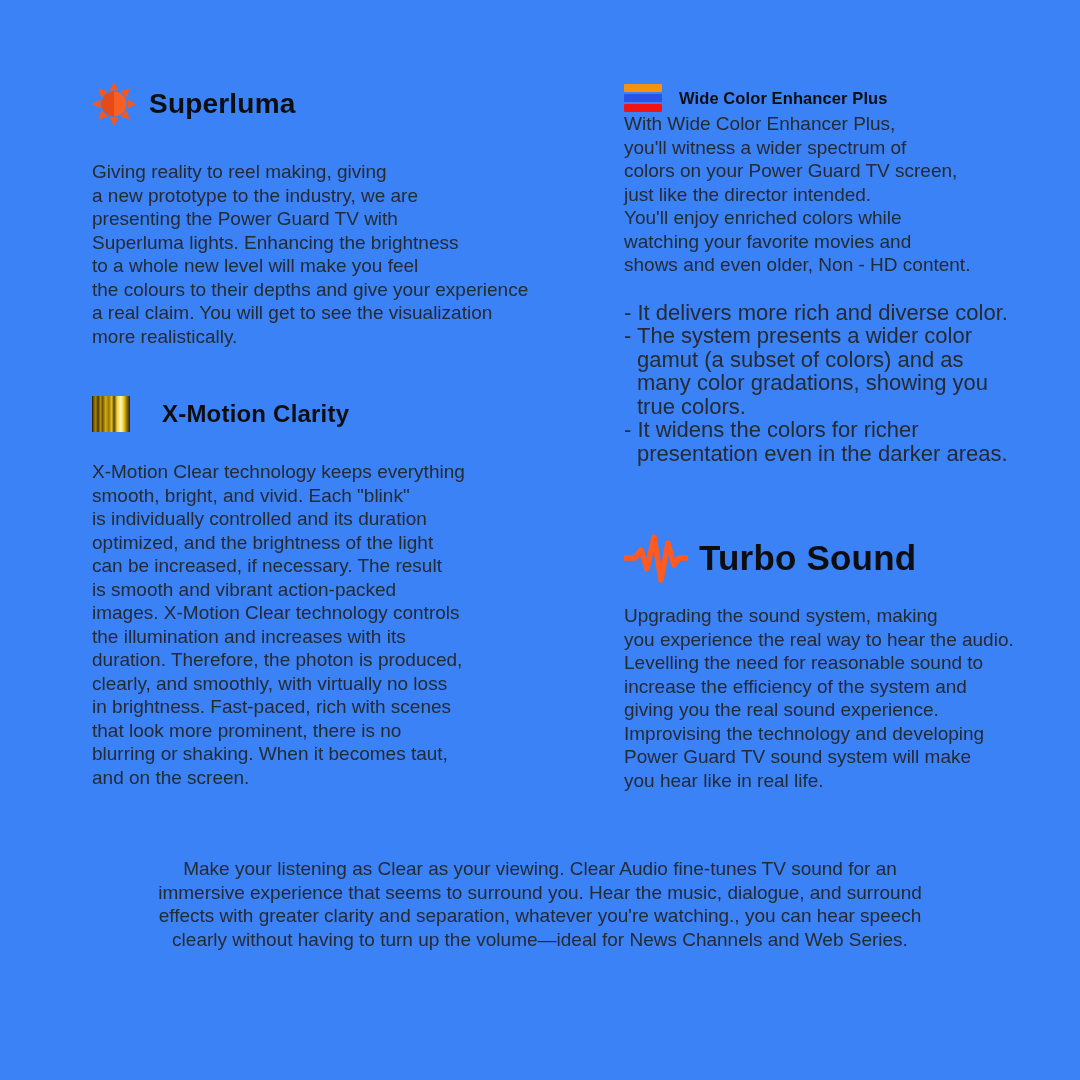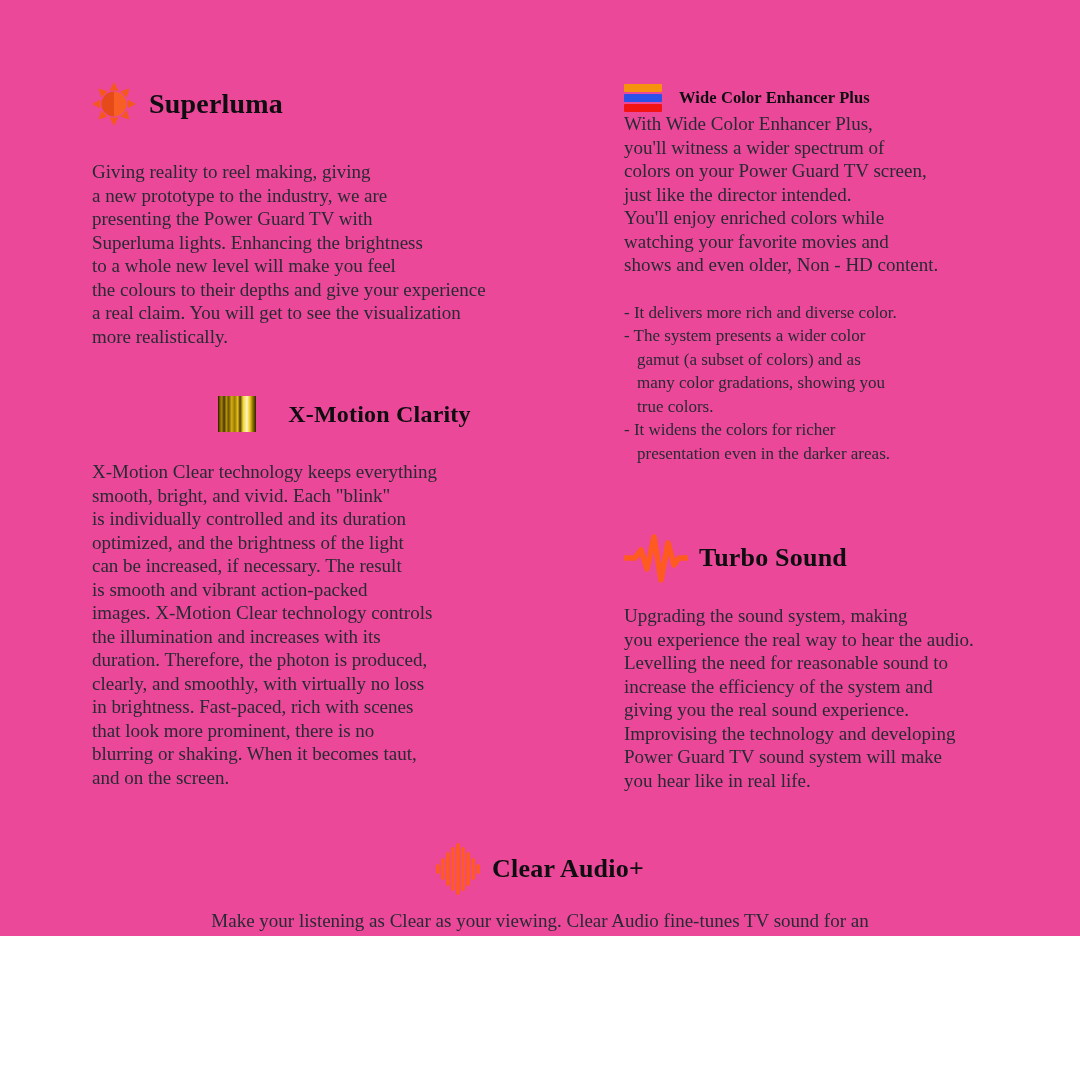--- a/index.html
+++ b/index.html
@@ -1,22 +1,22 @@
 <!DOCTYPE html>
 <html><head>
 <meta charset="utf-8">
 <style>
   * { margin: 0; padding: 0; box-sizing: border-box; }
   html, body { background: #ffffff; }
   #canvas {
     position: relative;
     width: 1080px;
-    height: 936px;
-    background: #ec4899;
-    font-family: Liberation Serif, serif;
+    height: 1080px;
+    background: #3b82f6;
+    font-family: Liberation Sans, sans-serif;
     color: #262a33;
     overflow: hidden;
   }
   .section { position: absolute; }
   .feature-header {
     display: flex;
     align-items: center;
   }
   .feature-title {
     font-weight: 700;
@@ -32,53 +32,53 @@
   }
 
   
   #sec-superluma { left: 92px; top: 82px; width: 505px; }
   #sec-superluma .feature-header { gap: 13px; height: 44px; }
   #sec-superluma .feature-title { font-size: 28px; }
   #sec-superluma .body-text { margin-top: 34px; }
 
   
   #sec-xmotion { left: 92px; top: 395px; width: 505px; }
-  #sec-xmotion .feature-header { gap: 32px; height: 38px; justify-content: center; }
+  #sec-xmotion .feature-header { gap: 32px; height: 38px; }
   #sec-xmotion .feature-title { font-size: 24px; }
   #sec-xmotion .body-text { margin-top: 27px; }
   .gold-blur-icon {
     width: 38px; height: 36px;
     background: linear-gradient(90deg,
       #201700 0%, #7a5e00 5%, #a88307 10%, #443400 16%,
       #b8920a 22%, #6d5400 28%, #d4ab10 36%, #967804 44%,
       #e7c01a 52%, #4e3c00 58%, #f3d435 66%, #fdf6c0 76%,
       #ecc81e 84%, #8a6c02 92%, #2e2300 100%);
   }
 
   
   #sec-widecolor { left: 624px; top: 84px; width: 440px; }
   #sec-widecolor .feature-header { gap: 17px; height: 28px; }
   #sec-widecolor .feature-title { font-size: 16.5px; letter-spacing: 0.1px; }
   #sec-widecolor .body-text { }
   .stripes-icon { width: 38px; height: 28px; display: flex; flex-direction: column; justify-content: space-between; }
   .stripes-icon .bar { height: 8px; width: 100%; border-radius: 1px; }
   .bullet-list { margin-top: 24px; }
   .bullet {
-    font-size: 17px;
+    font-size: 22px;
     line-height: 23.5px;
     color: #262a33;
     white-space: pre-line;
     padding-left: 13px;
     text-indent: -13px;
   }
 
   
   #sec-turbo { left: 624px; top: 533px; width: 440px; }
   #sec-turbo .feature-header { gap: 11px; height: 50px; }
-  #sec-turbo .feature-title { font-size: 26px; }
+  #sec-turbo .feature-title { font-size: 35px; }
   #sec-turbo .body-text { margin-top: 21px; }
 
   
   #sec-clearaudio { left: 0; top: 843px; width: 1080px; }
   #sec-clearaudio .feature-header { gap: 12px; height: 52px; justify-content: center; }
   #sec-clearaudio .feature-title { font-size: 26px; }
   #sec-clearaudio .body-text {
     margin: 14px auto 0 auto;
     width: 910px;
     text-align: center;
@@ -191,35 +191,19 @@
 you experience the real way to hear the audio.
 Levelling the need for reasonable sound to
 increase the efficiency of the system and
 giving you the real sound experience.
 Improvising the technology and developing
 Power Guard TV sound system will make
 you hear like in real life.</div>
   </div>
 
   <div class="section" id="sec-clearaudio">
-    <div class="feature-header">
-      <span class="icon-box">
-        <svg width="44" height="52" viewBox="0 0 44 52" aria-hidden="true" fill="#ff5a1f">
-          <rect x="0" y="21" width="3.6" height="10" rx="1.8"></rect>
-          <rect x="5.05" y="15" width="3.6" height="22" rx="1.8"></rect>
-          <rect x="10.1" y="9" width="3.6" height="34" rx="1.8"></rect>
-          <rect x="15.15" y="4" width="3.6" height="44" rx="1.8"></rect>
-          <rect x="20.2" y="0" width="3.6" height="52" rx="1.8"></rect>
-          <rect x="25.25" y="4" width="3.6" height="44" rx="1.8"></rect>
-          <rect x="30.3" y="9" width="3.6" height="34" rx="1.8"></rect>
-          <rect x="35.35" y="15" width="3.6" height="22" rx="1.8"></rect>
-          <rect x="40.4" y="21" width="3.6" height="10" rx="1.8"></rect>
-        </svg>
-      </span>
-      <span class="feature-title">Clear Audio+</span>
-    </div>
     <div class="body-text">Make your listening as Clear as your viewing. Clear Audio fine-tunes TV sound for an
 immersive experience that seems to surround you. Hear the music, dialogue, and surround
 effects with greater clarity and separation, whatever you're watching., you can hear speech
 clearly without having to turn up the volume—ideal for News Channels and Web Series.</div>
   </div>
 
 </div>
 
 </body></html>

